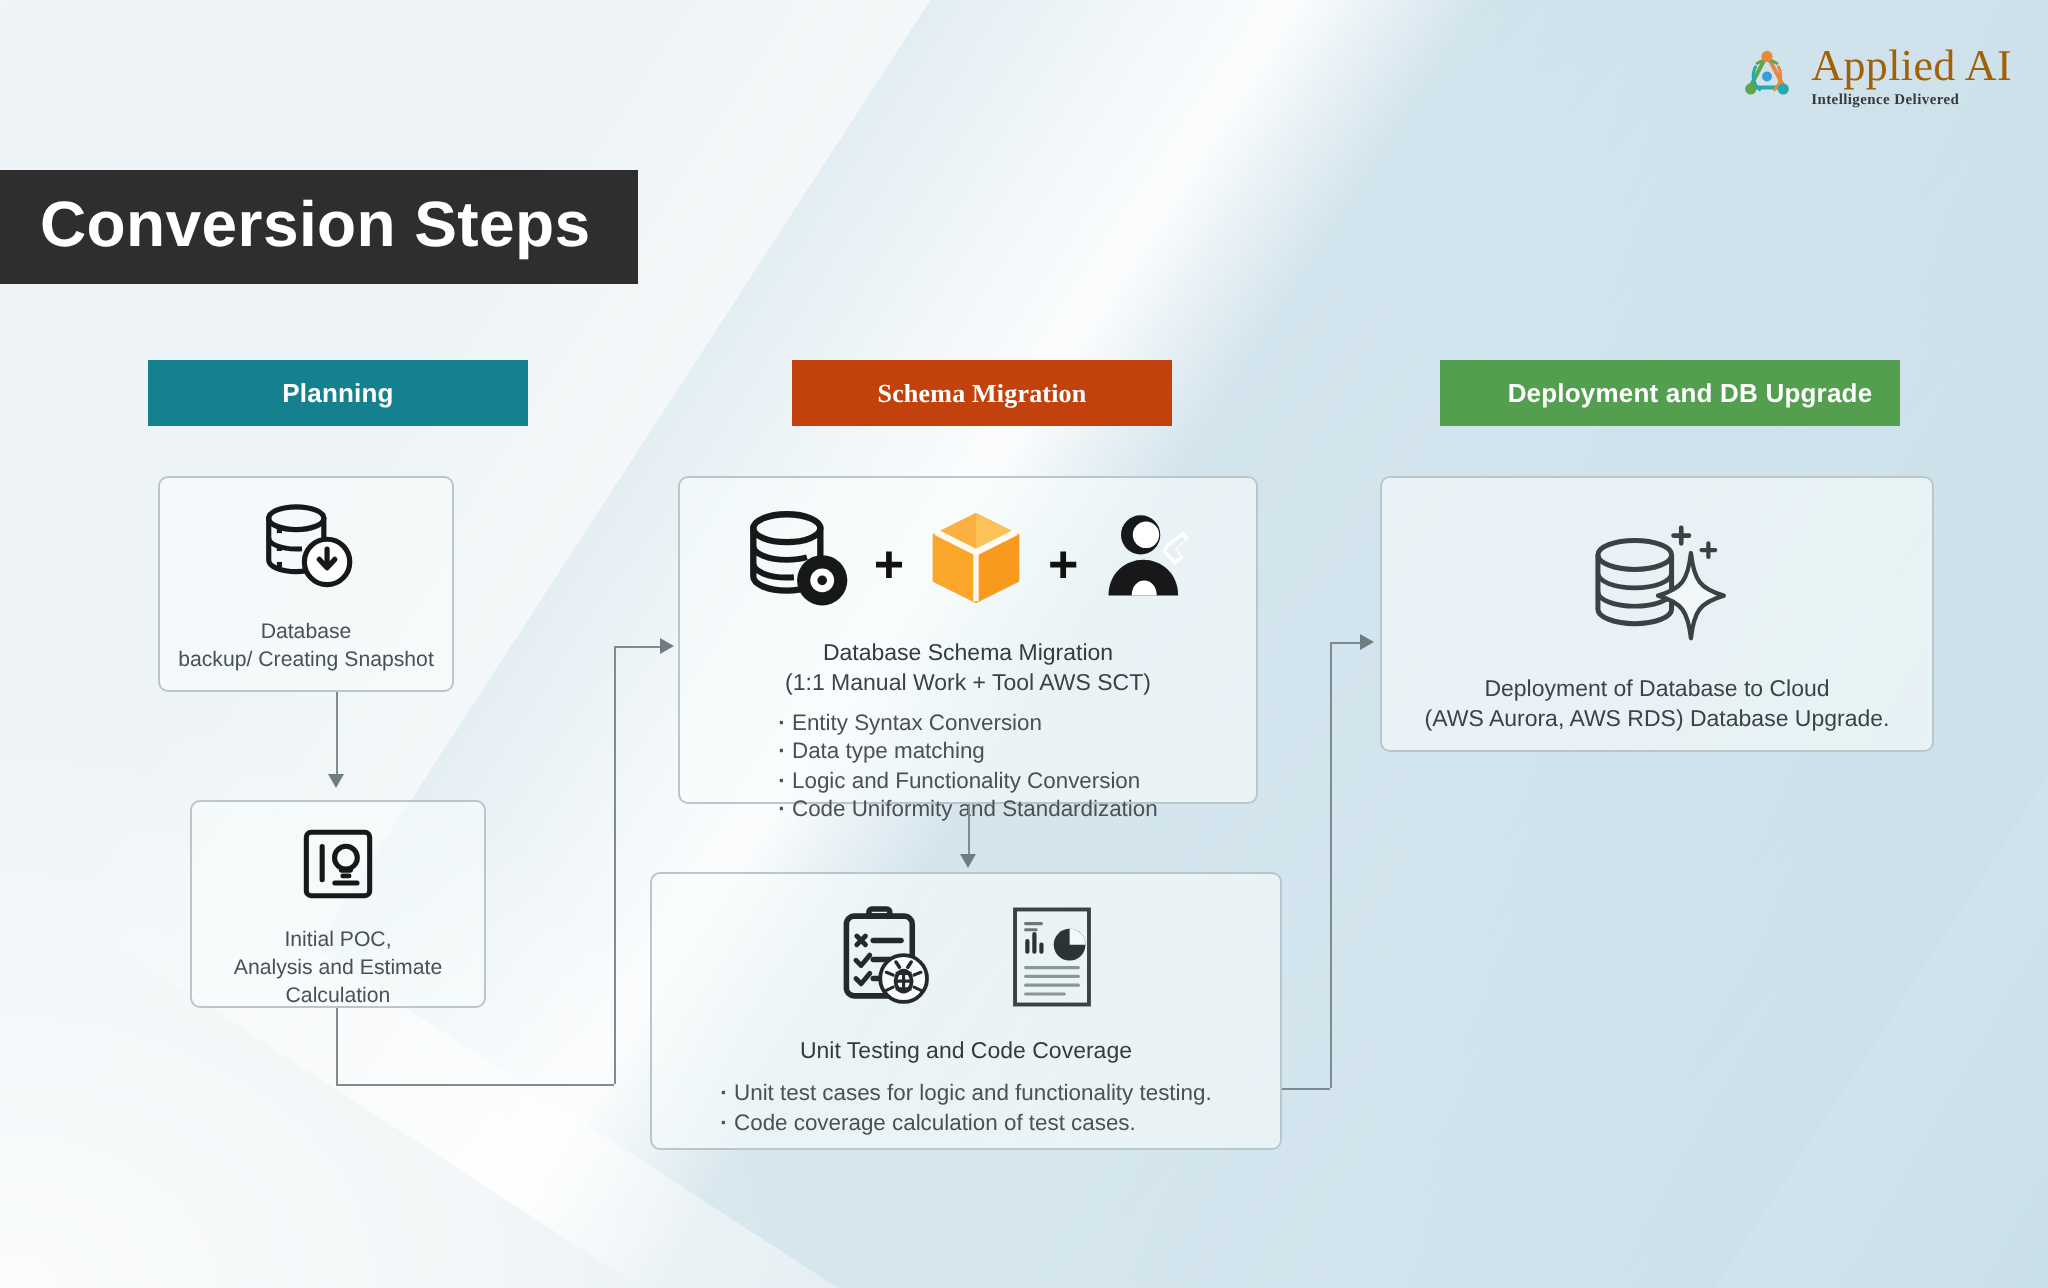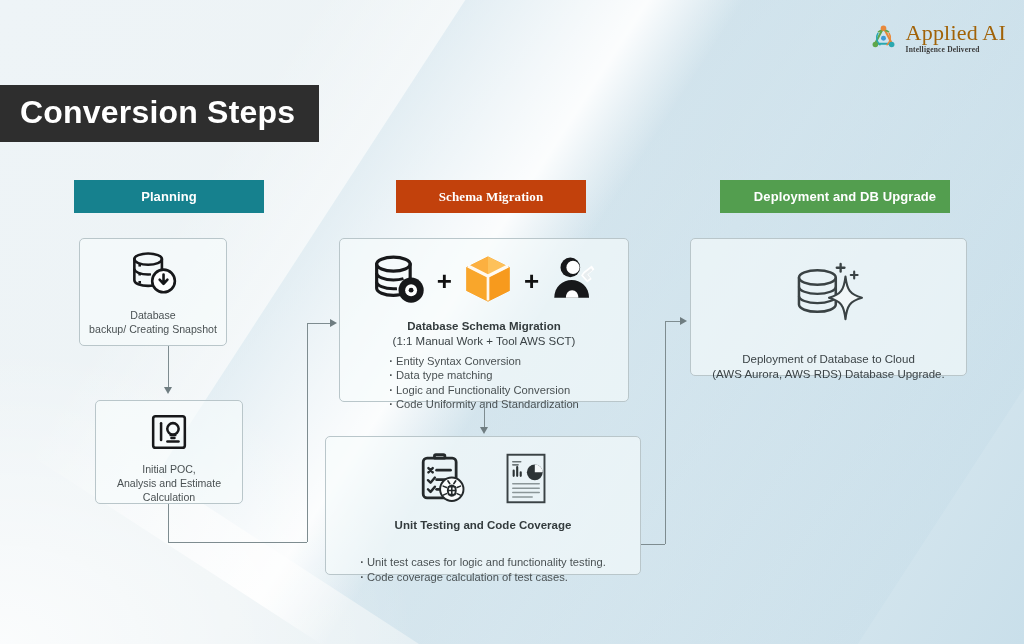--- a/index.html
+++ b/index.html
@@ -86,21 +86,21 @@
     position: absolute;
     background: rgba(247,251,252,0.62);
     border: 1px solid #b9c6ca;
     border-radius: 5px;
     display: flex; flex-direction: column;
     align-items: center;
   }
   .card .icons { display: flex; align-items: center; justify-content: center; }
   .card .plus { font-size: 26px; font-weight: bold; color: #111; margin: 0 9px; line-height: 1; }
   .card-title {
-    font-size: 11.5px; font-weight: bold; color: #333b3d;
+    font-size: 11.5px; font-weight: normal; color: #333b3d;
     text-align: center; line-height: 1.32;
   }
   .card-sub {
     font-size: 11.5px; color: #3b4346; text-align: center; line-height: 1.3;
   }
   .card-text {
     font-size: 10.6px; color: #4a5153; text-align: center; line-height: 1.33;
   }
   .bullets { font-size: 11.2px; color: #4a5153; line-height: 1.28; }
   .bullets div::before { content: "· "; font-weight: bold; }
@@ -285,41 +285,41 @@
           <rect x="4" y="3" width="42" height="54" fill="none" stroke="#3a4244" stroke-width="2.2"></rect>
           <path d="M10 11 h9 M10 14.5 h6" stroke="#6d7779" stroke-width="1.8" stroke-linecap="round"></path>
           <path d="M11 27 v-6 M15 27 v-10 M19 27 v-4" stroke="#2c3335" stroke-width="2.4" stroke-linecap="round"></path>
           <path d="M35 14 a9 9 0 1 0 0 18 a9 9 0 0 0 0 -18 Z" fill="#2c3335"></path>
           <path d="M35 23 L35 14 a9 9 0 0 1 9 9 Z" fill="#f4f8f9"></path>
           <path d="M10 36 h30 M10 41 h30 M10 46 h30 M10 51 h22" stroke="#8b9698" stroke-width="1.8" stroke-linecap="round"></path>
         </svg>
       </span>
     </div>
     <div class="card-title" style="margin-top:9px;">Unit Testing and Code Coverage</div>
-    <div class="bullets" style="margin-top:22px;">
+    <div class="bullets" style="margin-top:6px;">
       <div>Unit test cases for logic and functionality testing.</div>
       <div>Code coverage calculation of test cases.</div>
     </div>
   </div>
 
   <div id="card-deploy" class="card">
     <div class="icons">
       <span>
         <svg viewBox="0 0 80 64" width="78" height="62">
           <ellipse cx="28" cy="17" rx="19" ry="7.5" fill="none" stroke="#3a4244" stroke-width="2.6"></ellipse>
           <path d="M9 17 v28 c0 4.1 8.5 7.5 19 7.5 c10.5 0 19 -3.4 19 -7.5 V17" fill="none" stroke="#3a4244" stroke-width="2.6"></path>
           <path d="M9 26.5 c0 4.1 8.5 7.5 19 7.5 c10.5 0 19 -3.4 19 -7.5" fill="none" stroke="#3a4244" stroke-width="2.4"></path>
           <path d="M9 36 c0 4.1 8.5 7.5 19 7.5 c10.5 0 19 -3.4 19 -7.5" fill="none" stroke="#3a4244" stroke-width="2.4"></path>
           <path d="M57 16 C58.6 30 61.6 34.4 74 38 C61.6 41.6 58.6 46 57 60 C55.4 46 52.4 41.6 40 38 C52.4 34.4 55.4 30 57 16 Z" fill="#f2f7f8" stroke="#3a4244" stroke-width="2.2" stroke-linejoin="round"></path>
           <path d="M52 3 v8 M48 7 h8" stroke="#3a4244" stroke-width="2.4" stroke-linecap="round"></path>
           <path d="M66 11 v7 M62.5 14.5 h7" stroke="#3a4244" stroke-width="2.2" stroke-linecap="round"></path>
         </svg>
       </span>
     </div>
-    <div class="card-sub" style="margin-top:25px;">
+    <div class="card-sub" style="margin-top:10px;">
       <div>Deployment of Database to Cloud</div>
       <div>(AWS Aurora, AWS RDS) Database Upgrade.</div>
     </div>
   </div>
 
   <div class="conn conn-v" style="left:168px; top:346px; height:42px;"></div>
   <div class="arrow-down" style="left:163.5px; top:387px;"></div>
 
   <div class="conn conn-v" style="left:168px; top:504px; height:38px;"></div>
   <div class="conn conn-h" style="left:168px; top:542px; width:139px;"></div>

